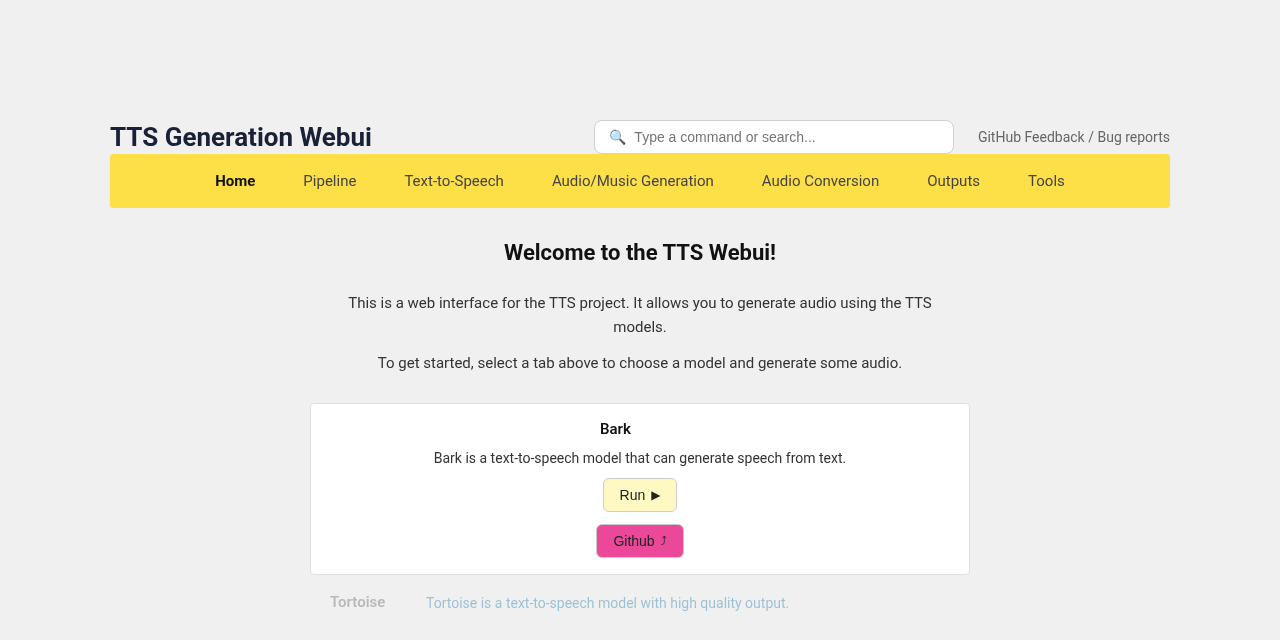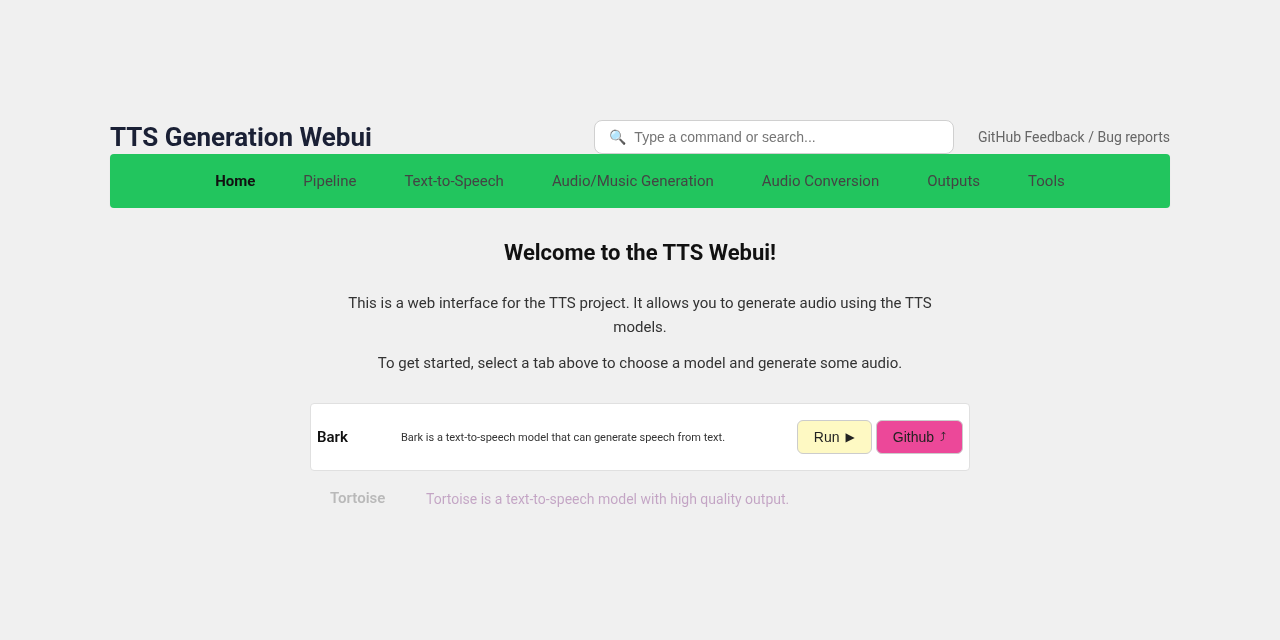--- a/index.html
+++ b/index.html
@@ -68,21 +68,21 @@
 
     .github-link {
       font-size: 14px;
       color: #666;
       text-decoration: none;
       white-space: nowrap;
       cursor: pointer;
     }
 
     .nav-bar {
-      background: #22c55e;
+      background: #fde047;
       width: 1060px;
       border-radius: 4px;
       display: flex;
       align-items: center;
       justify-content: center;
       gap: 32px;
       padding: 14px 0;
       margin-bottom: 0;
       box-shadow: 0 1px 2px rgba(0,0,0,0.05);
     }
@@ -145,35 +145,36 @@
     .models-table {
       width: 660px;
     }
 
     .model-row {
       display: flex;
       align-items: center;
       background: #ffffff;
       border: 1px solid #e0e0e0;
       border-radius: 4px;
-      padding: 16px 6px;
+      padding: 16px 25px;
       margin-bottom: 8px;
-      gap: 4px;
+      gap: 12px;
+      flex-direction: column;
     }
 
     .model-name {
       font-size: 15px;
       font-weight: 600;
       color: #111;
       width: 80px;
       flex-shrink: 0;
     }
 
     .model-desc {
-      font-size: 11px;
+      font-size: 14px;
       color: #333;
       flex: 1;
     }
 
     .model-row-faded {
       display: flex;
       align-items: flex-end;
       background: transparent;
       border: none;
       padding: 10px 20px;
@@ -184,21 +185,21 @@
     .model-name-faded {
       font-size: 15px;
       font-weight: 600;
       color: #555;
       width: 80px;
       flex-shrink: 0;
     }
 
     .model-desc-faded {
       font-size: 14px;
-      color: #701a75;
+      color: #0369a1;
       flex: 1;
     }
 
     .btn-run {
       display: flex;
       align-items: center;
       gap: 6px;
       background: #fef9c3;
       border: 1px solid #ccc;
       border-radius: 6px;

